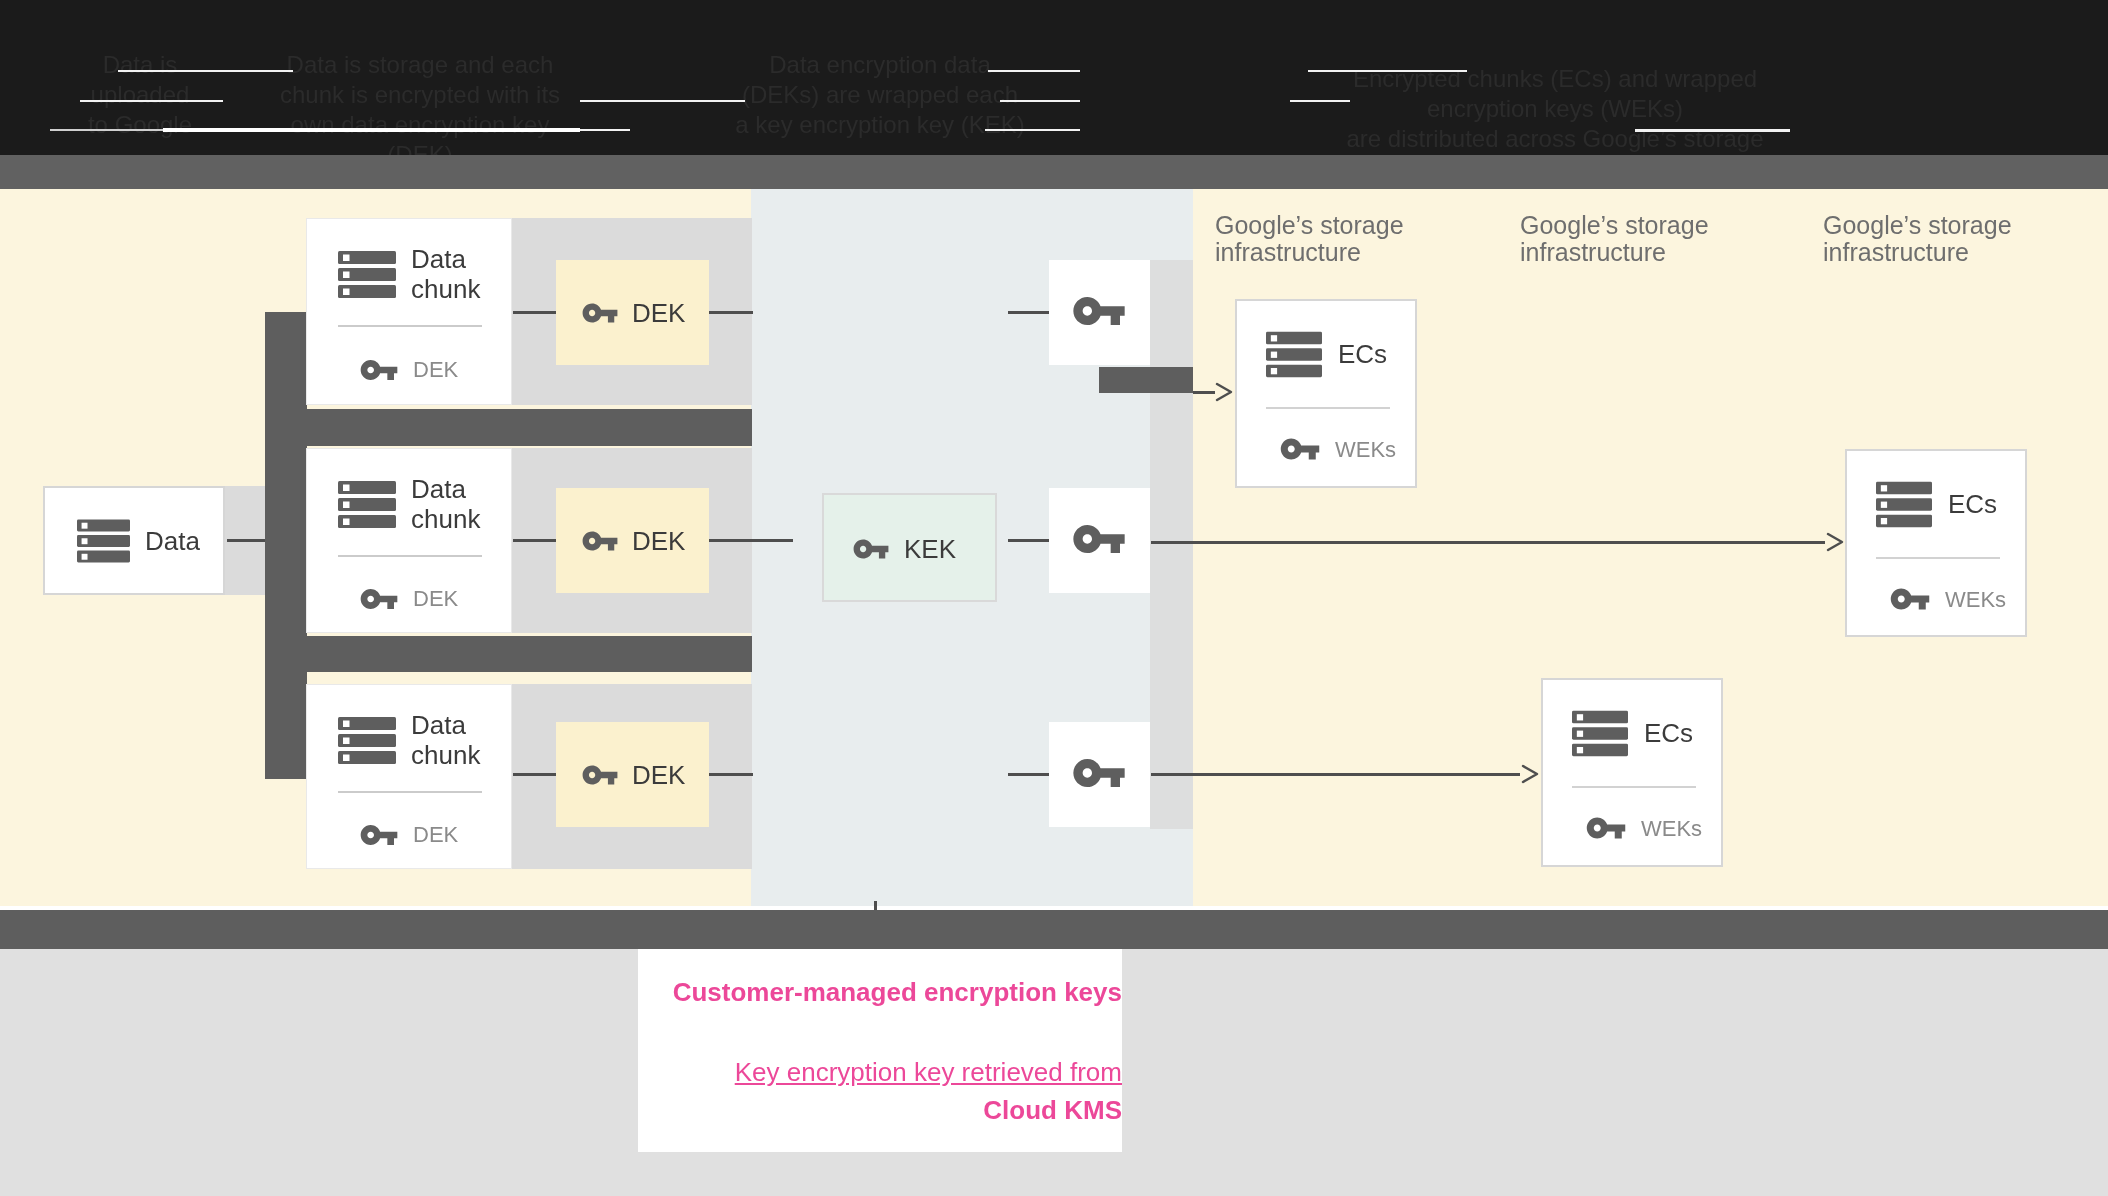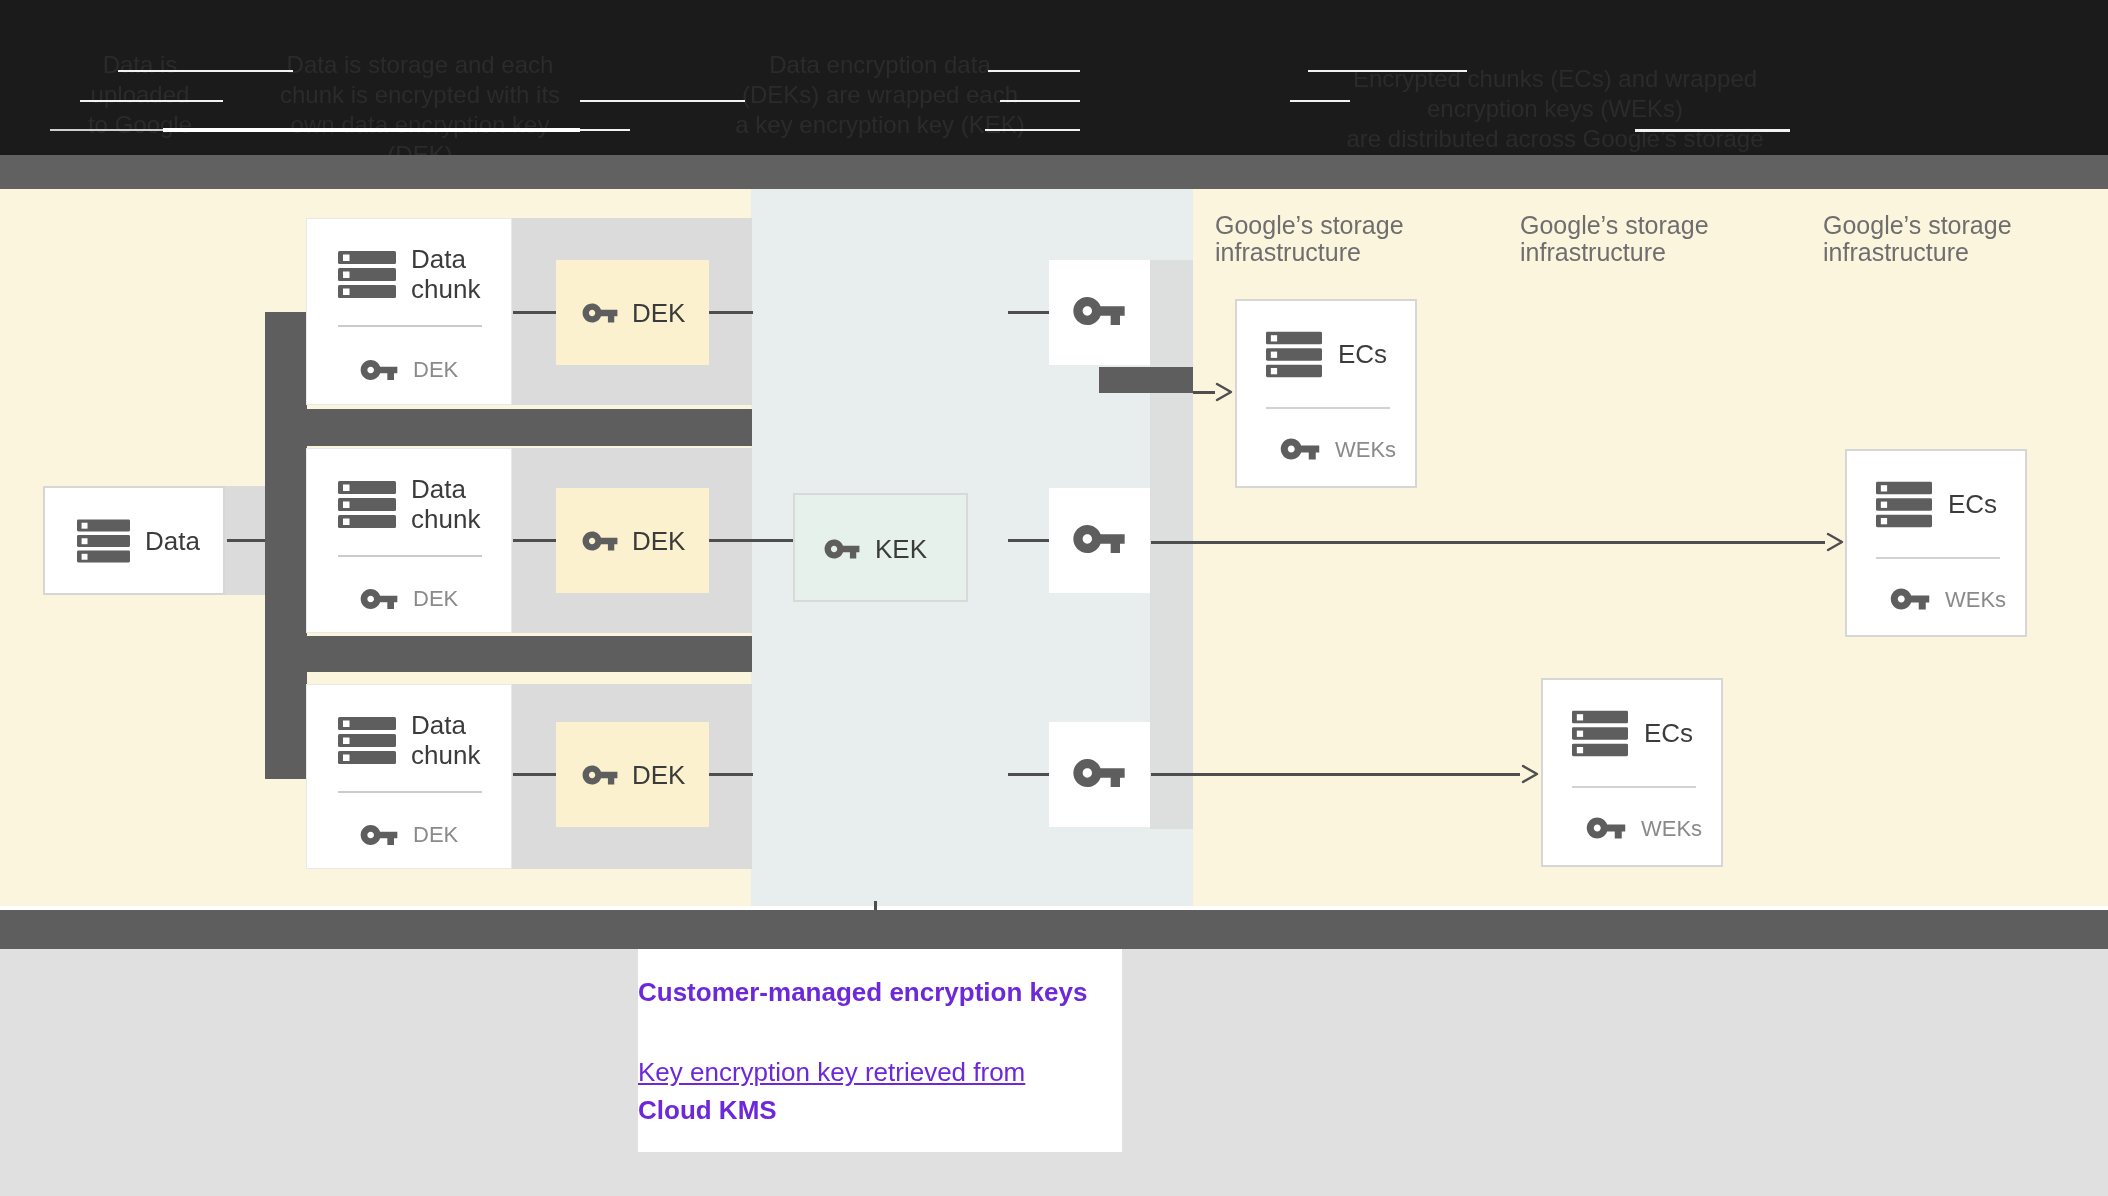--- a/index.html
+++ b/index.html
@@ -22,21 +22,21 @@
   .divider{height:2px;background:#CBCBCB;}
   .strip{background:#DBDBDB;}
   .darkbar{background:#5E5E5E;}
   .line{background:#4E4E4E;}
   .keybox{background:#ffffff;}
   .dekbox{background:#FBF1CE;color:#333333;}
   .kekbox{background:#E5F1EA;border:2px solid #D9D9D9;box-sizing:border-box;color:#333333;}
   .storage-label{color:#6E6E6E;font-size:25px;line-height:27px;}
   .icon{color:#5E5E5E;}
   .caption-card{background:#ffffff;}
-  .cap-line{position:absolute;left:0;width:100%;text-align:left;color:#6d28d9;font-size:26px;line-height:30px;}
+  .cap-line{position:absolute;left:0;width:100%;text-align:right;color:#ec4899;font-size:26px;line-height:30px;}
   .bold{font-weight:bold;}
 </style>
 </head>
 <body>
 
 <svg width="0" height="0" style="position:absolute">
   <defs>
     <symbol id="sym-db" viewBox="0 0 58 47">
       <rect x="0" y="0" width="58" height="13" rx="1.5" fill="currentColor"></rect>
       <rect x="0" y="17" width="58" height="13" rx="1.5" fill="currentColor"></rect>
@@ -181,21 +181,21 @@
   </div>
   <div class="abs dekbox" style="left:556px;top:722px;width:153px;height:105px;">
     <svg class="abs icon" style="left:25px;top:34px;width:38px;height:38px;">
         <use href="#sym-key"></use>
       </svg>
     <div class="abs title" style="left:76px;top:38px;">DEK</div>
   </div>
 
   <div class="abs" style="left:1150px;top:260px;width:43px;height:569px;background:#DDDEDE;"></div>
 
-  <div class="abs kekbox" style="left:793px;top:493px;width:175px;height:109px;">
+  <div class="abs kekbox" style="left:822px;top:493px;width:175px;height:109px;">
     <svg class="abs icon" style="left:28px;top:35px;width:38px;height:38px;">
         <use href="#sym-key"></use>
       </svg>
     <div class="abs title" style="left:80px;top:39px;">KEK</div>
   </div>
 
   <div class="abs keybox" style="left:1049px;top:260px;width:101px;height:105px;">
     <svg class="abs icon" style="left:22px;top:23px;width:56px;height:56px;">
         <use href="#sym-key"></use>
       </svg>

